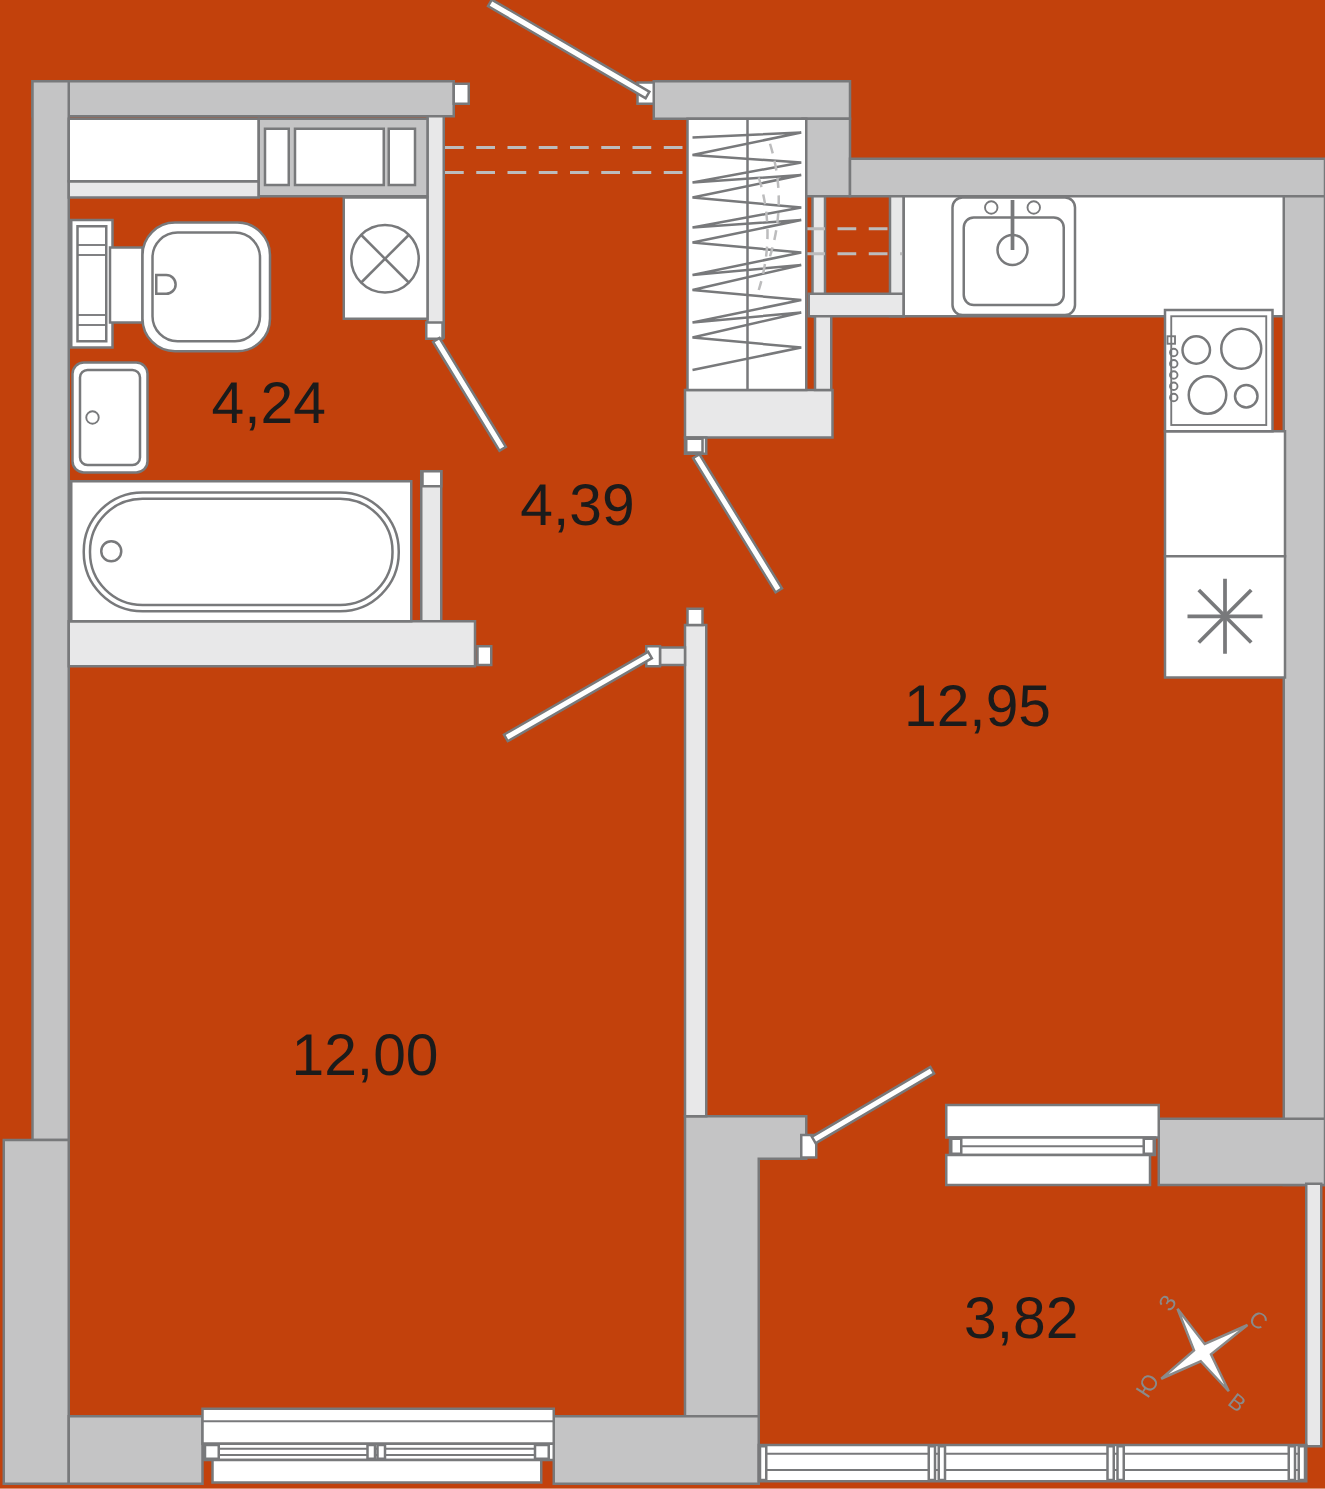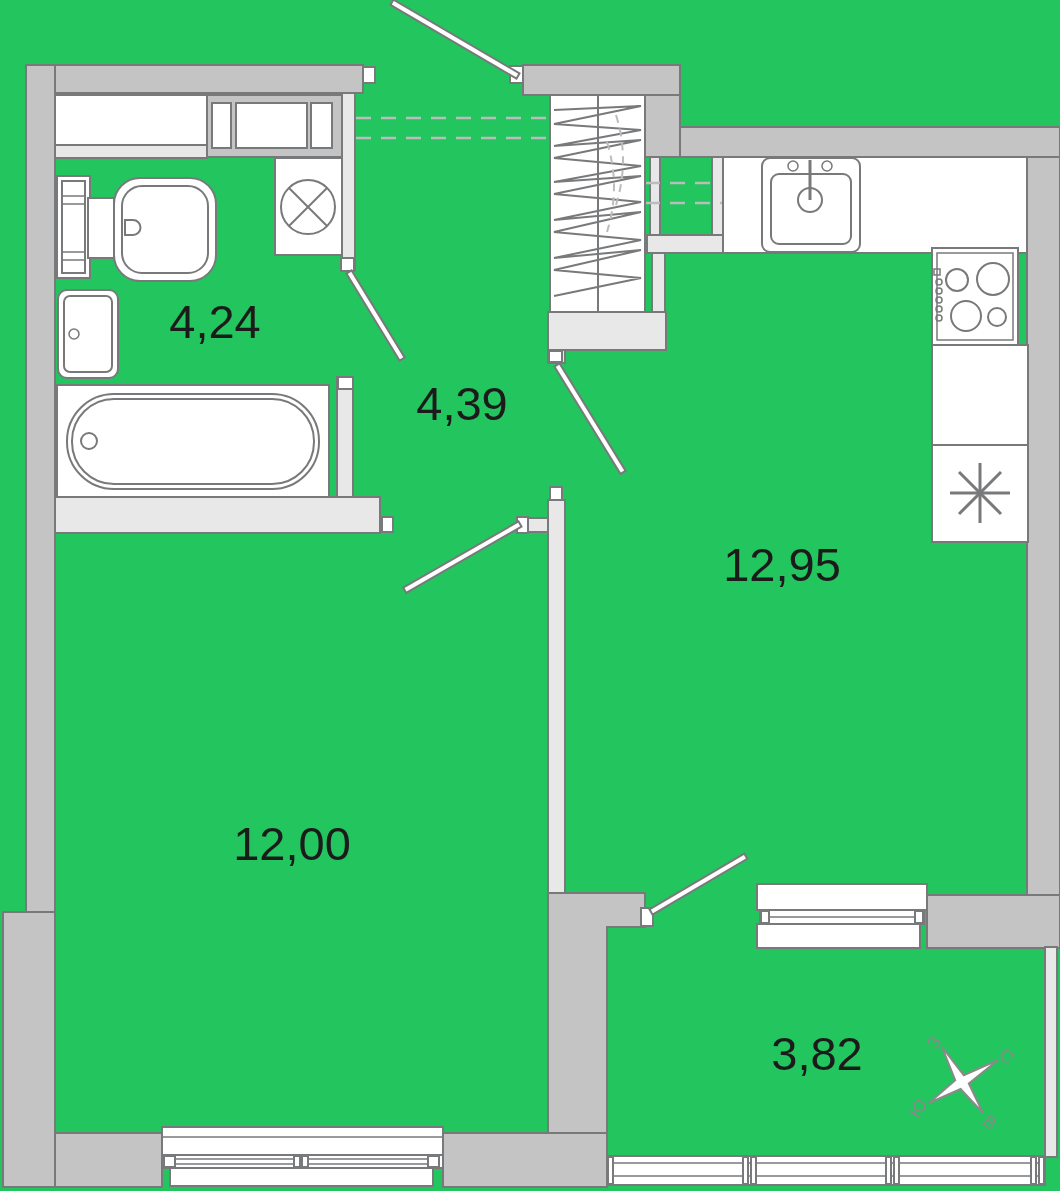--- a/index.html
+++ b/index.html
@@ -1,16 +1,16 @@
 <!DOCTYPE html>
 <html style="--exterior-wall: #c4c4c5; --interior-wall: #e8e8e9; --outline: #78797b; --dashed: #bcbcbd; --label: #1b1b1b; --compass: #8a8a8a;"><head>
 <meta charset="utf-8">
 <style>
   html,body { margin:0; padding:0; background:#ffffff; }
-  .stage { position:relative; width:1060px; height:1191px; background:#22c55e; overflow:hidden; }
+  .stage { position:relative; width:1060px; height:1191px; background:#c2410c; overflow:hidden; }
   svg { display:block; }
   .wx  { fill:var(--exterior-wall,#c4c4c5); stroke:var(--outline,#78797b); stroke-width:2; }
   .wi  { fill:var(--interior-wall,#e8e8e9); stroke:var(--outline,#78797b); stroke-width:2; }
   .fx  { fill:#ffffff; stroke:var(--outline,#78797b); stroke-width:2; }
   .ln  { fill:none; stroke:var(--outline,#78797b); stroke-width:2; }
   .lnt { fill:none; stroke:var(--outline,#78797b); stroke-width:1.5; }
   .lnk { fill:none; stroke:var(--outline,#78797b); stroke-width:3; }
   .dash  { fill:none; stroke:var(--dashed,#bcbcbd); stroke-width:2.5; stroke-dasharray:15 10; }
   .dasht { fill:none; stroke:var(--dashed,#c9c9c9); stroke-width:2;   stroke-dasharray:8 6; }
   .solid { fill:var(--outline,#78797b); stroke:none; }

